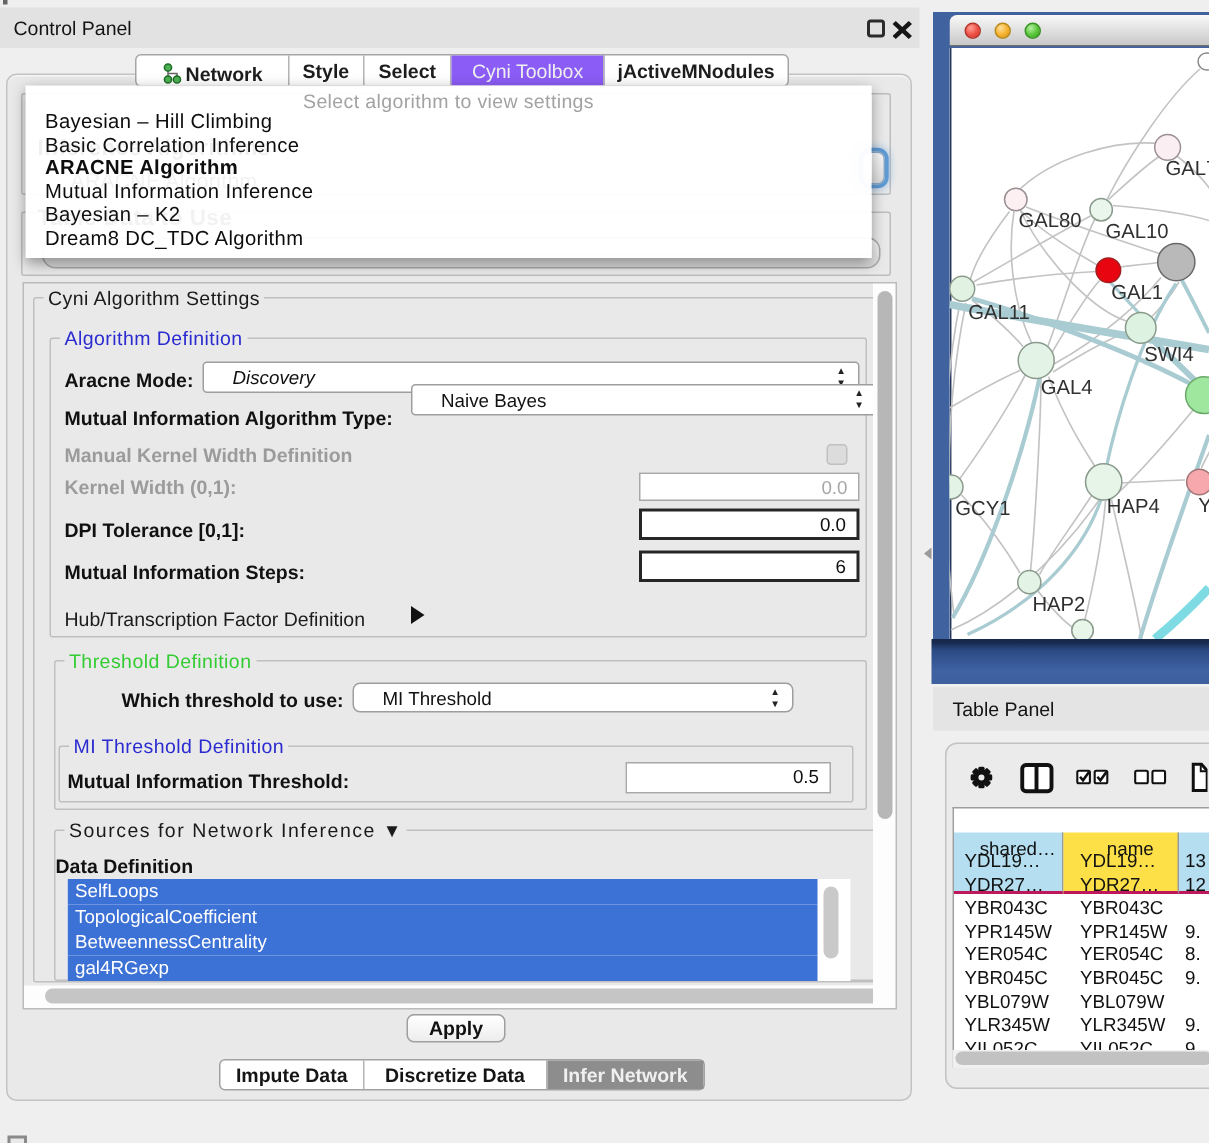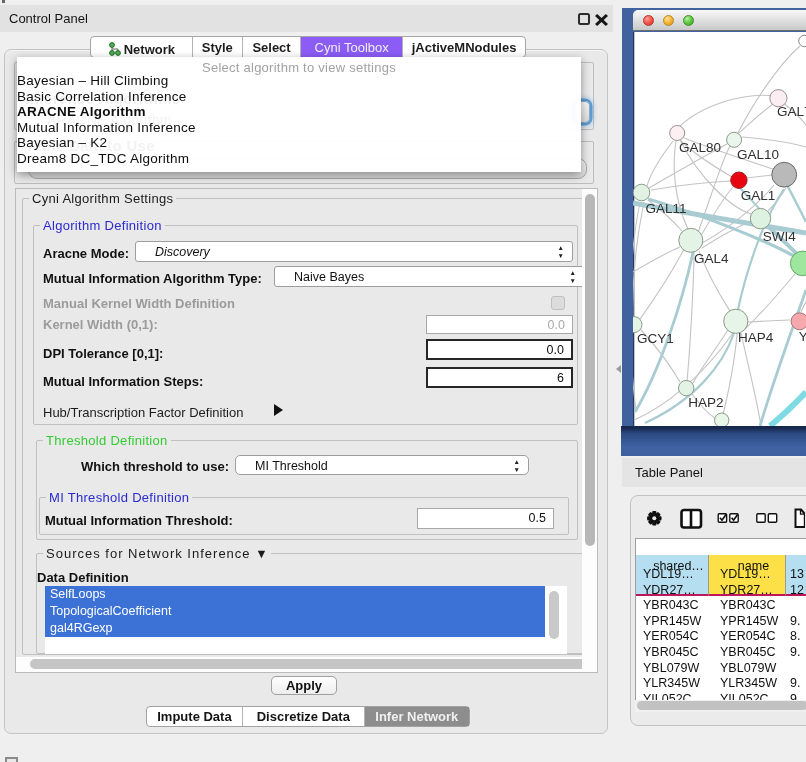--- a/index.html
+++ b/index.html
@@ -44,21 +44,21 @@
 
 #applybtn { left:271px; top:676px; width:66px; height:19px; background:linear-gradient(#ffffff,#ededed); border:1px solid #9f9f9f; border-radius:5px; font-size:13px; font-weight:bold; color:#111; text-align:center; line-height:17px; }
 #bseg { left:146px; top:706px; width:324px; height:21px; background:#fff; border:1px solid #a2a2a2; border-radius:4px; display:flex; font-size:13px; font-weight:bold; color:#151515; z-index:5; }
 #bseg .seg { display:flex; align-items:center; justify-content:center; height:100%; border-right:1px solid #b4b4b4; }
 #bseg .seg:last-child { border-right:none; }
 #bseg .sel { background:#8d8d8d; color:#f0f0f0; }
 #miniq { left:5px; top:757px; width:13px; height:13px; border:2px solid #8a8a8a; background:#e9e9e9; }
 
 #popup { left:17px; top:57px; width:564px; height:115px; background:rgba(255,255,255,.96); box-shadow:0 3px 9px rgba(0,0,0,.4); z-index:9; font-size:13.5px; letter-spacing:.25px; color:#0d0d0d; }
 #popup .hd { text-align:center; color:#a2a2a2; padding-top:3px; height:16px; font-size:13px; }
-#popup .it { height:15.5px; line-height:15.5px; padding-left:0; white-space:nowrap; }
+#popup .it { height:15.5px; line-height:15.5px; padding-left:13px; white-space:nowrap; }
 
 #bluebg { left:622px; top:8px; width:184px; height:447px; background:#40629f; }
 #ntitle { left:633px; top:10px; width:173px; height:21px; background:linear-gradient(#f9f9f9,#c8c8c8); border-bottom:1px solid #6f6f6f; border-radius:5px 0 0 0; }
 .tl { position:absolute; top:15px; width:11px; height:11px; border-radius:50%; }
 #ncanvas { left:633px; top:32px; width:173px; height:394px; background:#fff; }
 #bband { left:621px; top:426px; width:185px; height:30px; background:linear-gradient(#16294d 0%, #16294d 7%, #2b4a84 25%, #3f62a3 70%, #3e5f9d 100%); }
 #tpbar { left:622px; top:458px; width:184px; height:29px; background:#e4e4e4; }
 #tpbar .t { position:absolute; left:13px; top:7px; font-size:13px; color:#141414; }
 #tcard { left:630px; top:495px; width:190px; height:231px; background:#ebebeb; border:1px solid #c2c2c2; border-radius:8px; }
 #ttable { left:635px; top:538px; width:171px; height:174px; background:#fff; border-left:1px solid #9e9e9e; border-top:1px solid #9e9e9e; overflow:hidden; font-size:12.5px; color:#111; }
@@ -102,21 +102,21 @@
   </div>
   <div class="tbox" style="left:17px;top:36px;width:545px;height:200px;">
     <span class="cap" style="color:#2a2ad0;">Algorithm Definition</span>
   </div>
   <label class="b" style="left:27px;top:57px;">Aracne Mode:</label>
   <div class="combo" style="left:119px;top:52px;width:438px;height:21px;font-style:italic;">
       <span class="tx">Discovery</span>
       <span class="ar">▲<br>▼</span>
     </div>
   <label class="b" style="left:27px;top:82px;">Mutual Information Algorithm Type:</label>
-  <div class="combo" style="left:258px;top:77px;width:311px;height:21px;">
+  <div class="combo" style="left:258px;top:67px;width:311px;height:21px;">
       <span class="tx">Naive Bayes</span>
       <span class="ar">▲<br>▼</span>
     </div>
   <label class="b g" style="left:27px;top:107px;">Manual Kernel Width Definition</label>
   <div class="abs" style="left:535px;top:107px;width:14px;height:14px;background:#dcdcdc;border:1px solid #c0c0c0;border-radius:3px;"></div>
   <label class="b g" style="left:27px;top:128px;">Kernel Width (0,1):</label>
   <div class="field fg" style="left:410px;top:126px;width:147px;height:19px;color:#a8a8a8;">0.0</div>
   <label class="b" style="left:27px;top:157px;">DPI Tolerance [0,1]:</label>
   <div class="field fb" style="left:410px;top:150px;width:147px;height:21px;">0.0</div>
   <label class="b" style="left:27px;top:185px;">Mutual Information Steps:</label>
@@ -138,20 +138,21 @@
   <label class="b" style="left:29px;top:324px;">Mutual Information Threshold:</label>
   <div class="field fg" style="left:401px;top:319px;width:137px;height:21px;">0.5</div>
 
   <div class="tbox" style="left:20px;top:364px;width:552px;height:101px;">
     <span class="cap" style="color:#1a1a1a;letter-spacing:1px;">Sources for Network Inference <span style="font-size:12.5px;letter-spacing:0;">▼</span></span>
   </div>
   <label class="b" style="left:21px;top:381px;font-size:13px;">Data Definition</label>
   <div class="abs" id="dlist">
     <div class="sel">SelfLoops</div>
     <div class="sel">TopologicalCoefficient</div>
+    <div class="sel">BetweennessCentrality</div>
     <div class="sel">gal4RGexp</div>
   </div>
   <div class="sb-thumb" style="left:533px;top:402px;width:10px;height:48px;background:#c9c9c9;"></div>
 
   <div class="sb-track" style="left:0;top:468px;width:566px;height:15px;"></div>
   <div class="sb-thumb" style="left:14px;top:470px;width:558px;height:10px;background:#c5c5c5;"></div>
 
   <div class="sb-track" style="left:566px;top:0;width:15px;height:483px;"></div>
   <div class="sb-thumb" style="left:568.5px;top:5px;width:10px;height:352px;"></div>
 </div>

